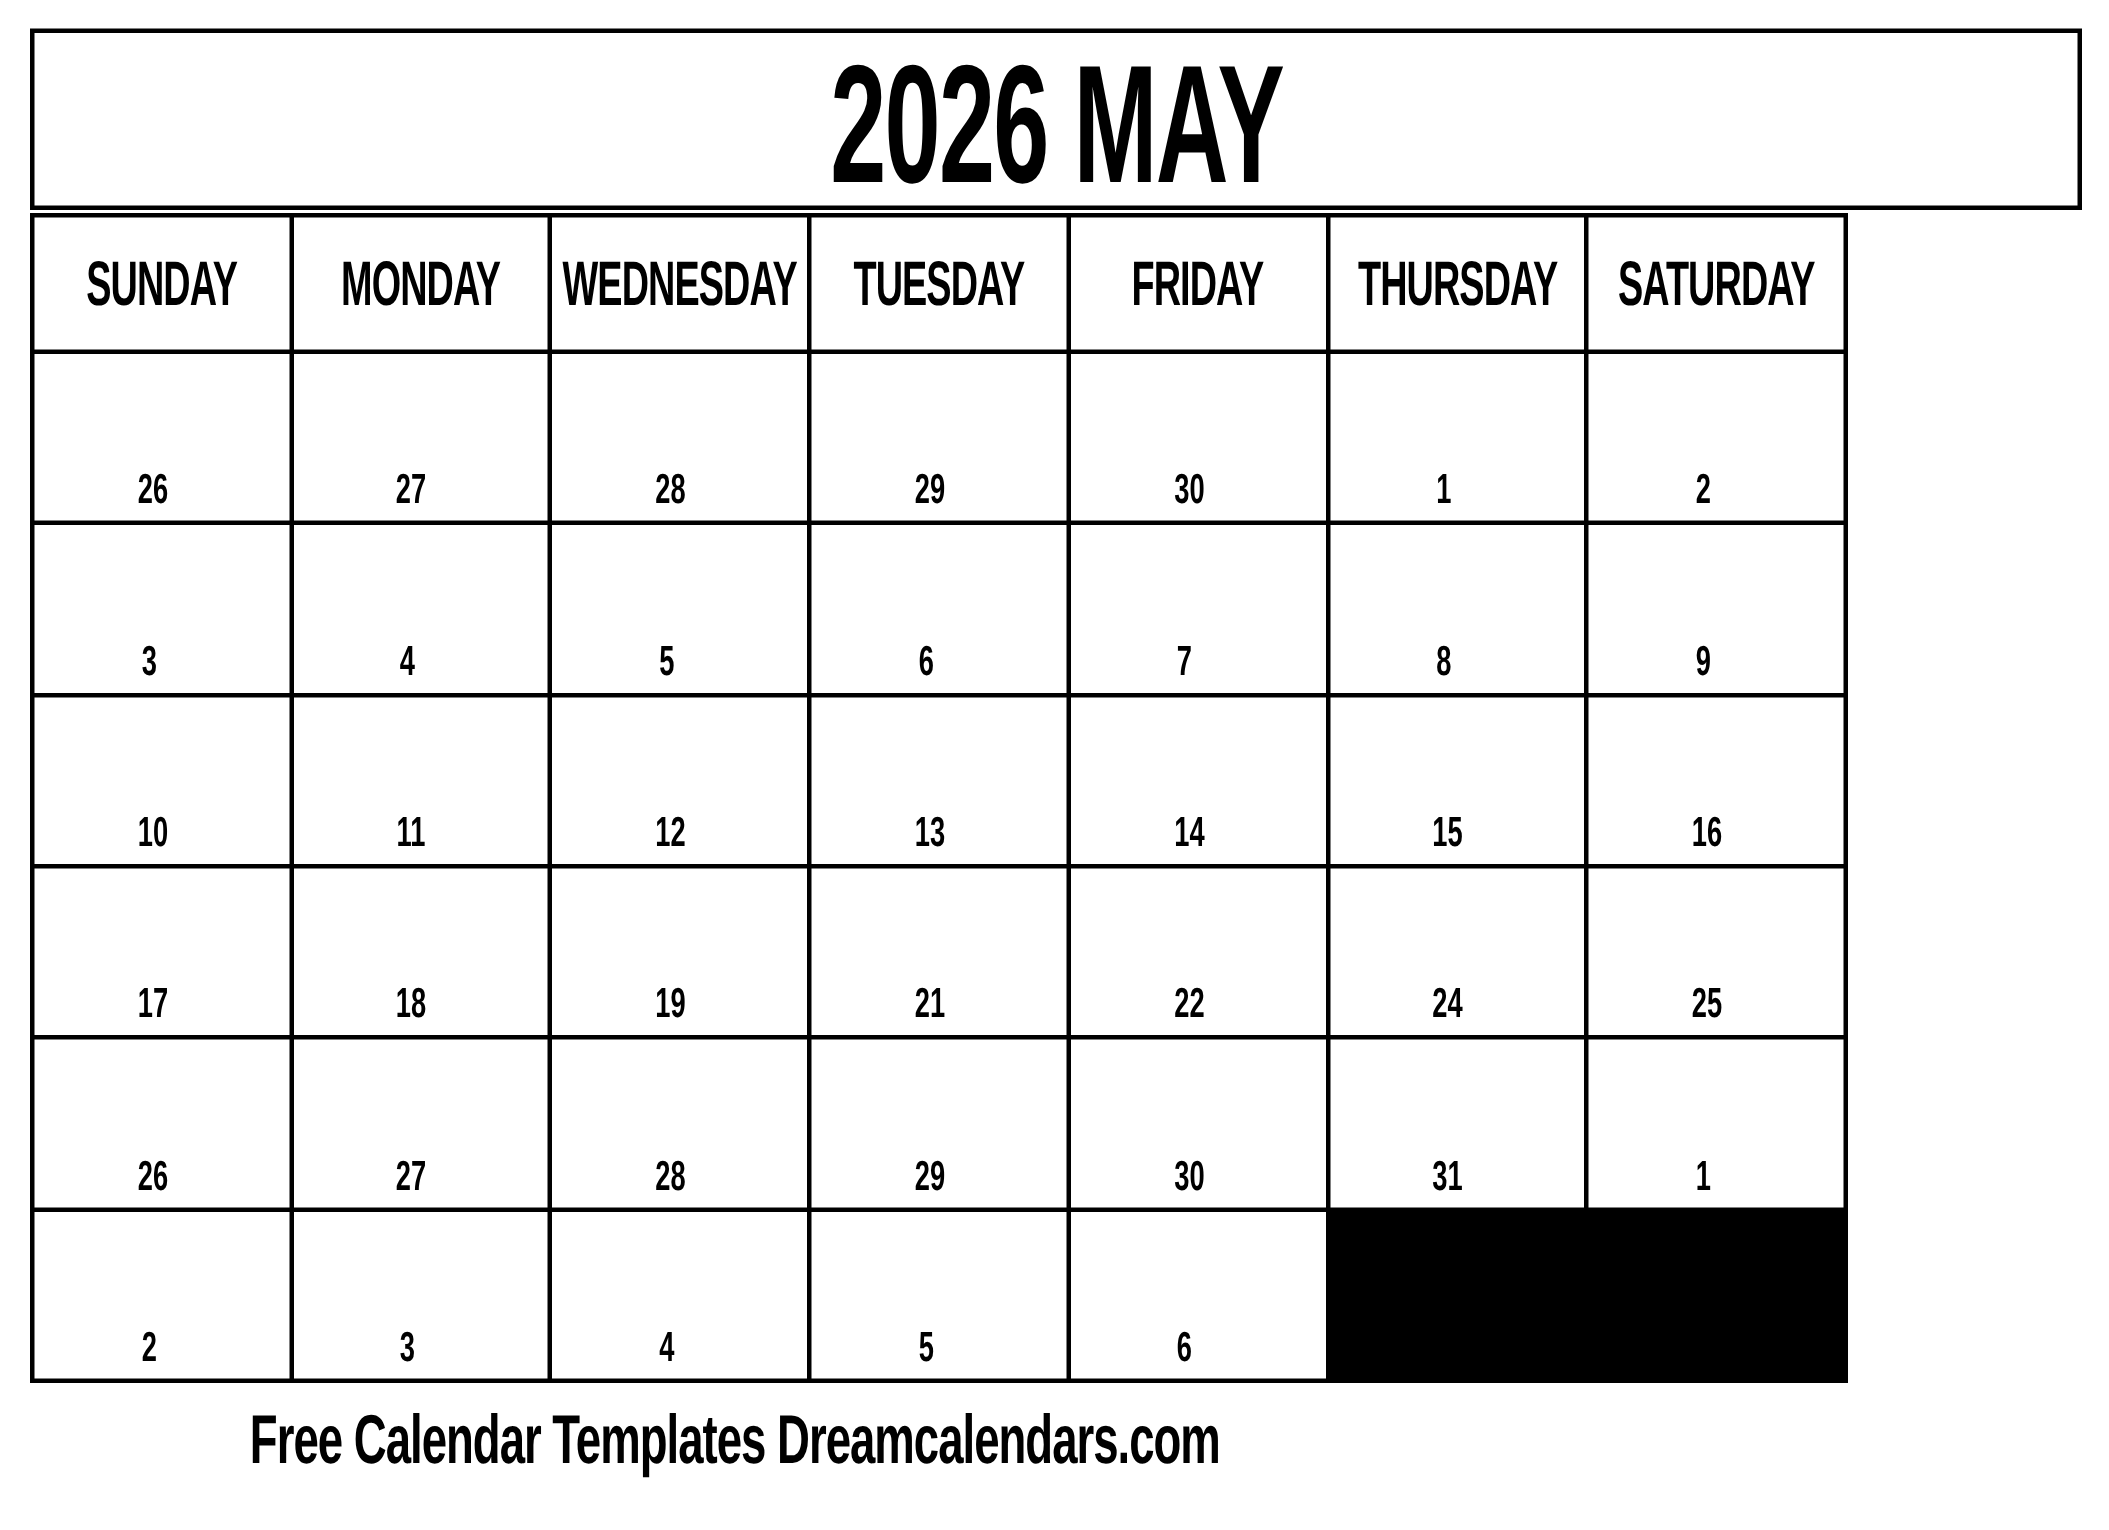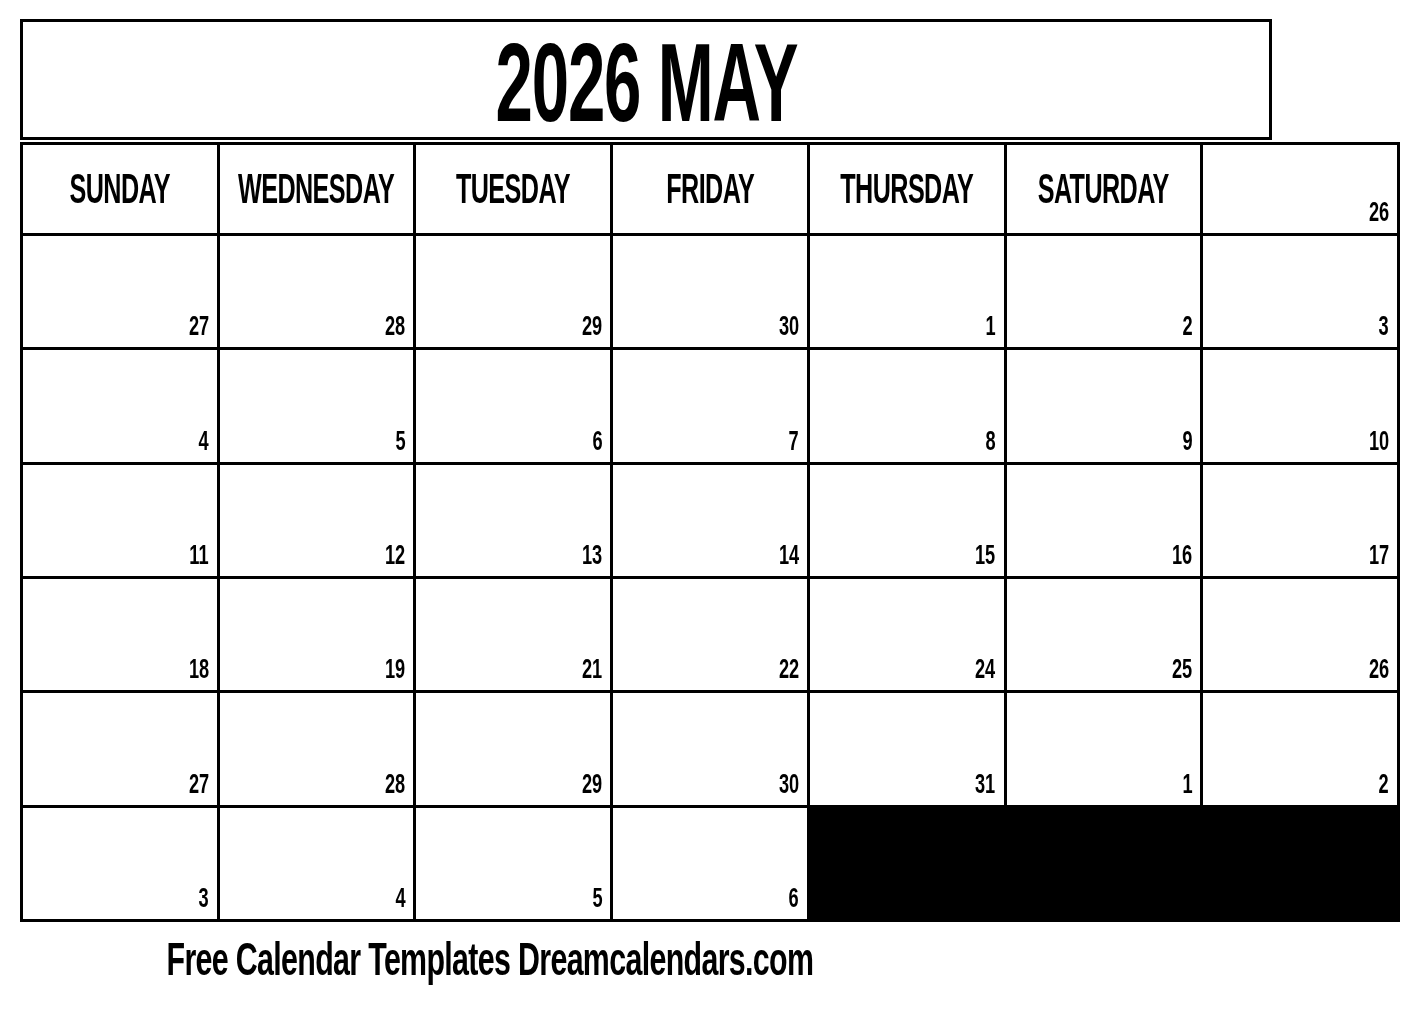--- a/index.html
+++ b/index.html
@@ -20,21 +20,21 @@
     left: 0; top: 0;
     width: 1406px;
     height: 1020px;
     background: #ffffff;
   }
   
   .title-box {
     position: absolute;
     left: 20px;
     top: 19px;
-    width: 1252px;
+    width: 1368px;
     height: 121px;
     border: 3px solid #000000;
     box-sizing: border-box;
     display: flex;
     align-items: center;
     justify-content: center;
     background: #ffffff;
   }
   .title-text {
     display: inline-block;
@@ -45,21 +45,21 @@
     letter-spacing: -2px;
     transform: scaleX(0.6);
     transform-origin: center center;
     padding-top: 6px;
   }
   
   .calendar {
     position: absolute;
     left: 20px;
     top: 142px;
-    width: 1380px;
+    width: 1212px;
     height: 780px;
     box-sizing: border-box;
     border: 3px solid #000000;
     background: #000000;
     display: grid;
     grid-template-columns: repeat(7, 1fr);
     grid-template-rows: 88px repeat(6, 1fr);
     gap: 3px;
   }
   .weekday-cell {
@@ -76,22 +76,22 @@
     line-height: 1;
     white-space: nowrap;
     letter-spacing: -1px;
     transform: scaleX(0.6);
     transform-origin: center center;
   }
   .day-cell {
     background: #ffffff;
     display: flex;
     align-items: flex-end;
-    justify-content: flex-end;
-    padding: 0 8px 7px 0;
+    justify-content: center;
+    padding: 0 23px 7px 0;
     box-sizing: border-box;
     overflow: hidden;
   }
   .day-number {
     display: inline-block;
     font-size: 28px;
     font-weight: bold;
     line-height: 1;
     white-space: nowrap;
     transform: scaleX(0.65);
@@ -122,20 +122,23 @@
 
   <div class="title-box">
     <span class="title-text">2026 MAY</span>
   </div>
 
   <div class="calendar" id="calendar-grid">
       <div class="weekday-cell">
         <span class="weekday-label">SUNDAY</span>
       </div>
       <div class="weekday-cell">
+        <span class="weekday-label">MONDAY</span>
+      </div>
+      <div class="weekday-cell">
         <span class="weekday-label">WEDNESDAY</span>
       </div>
       <div class="weekday-cell">
         <span class="weekday-label">TUESDAY</span>
       </div>
       <div class="weekday-cell">
         <span class="weekday-label">FRIDAY</span>
       </div>
       <div class="weekday-cell">
         <span class="weekday-label">THURSDAY</span>

